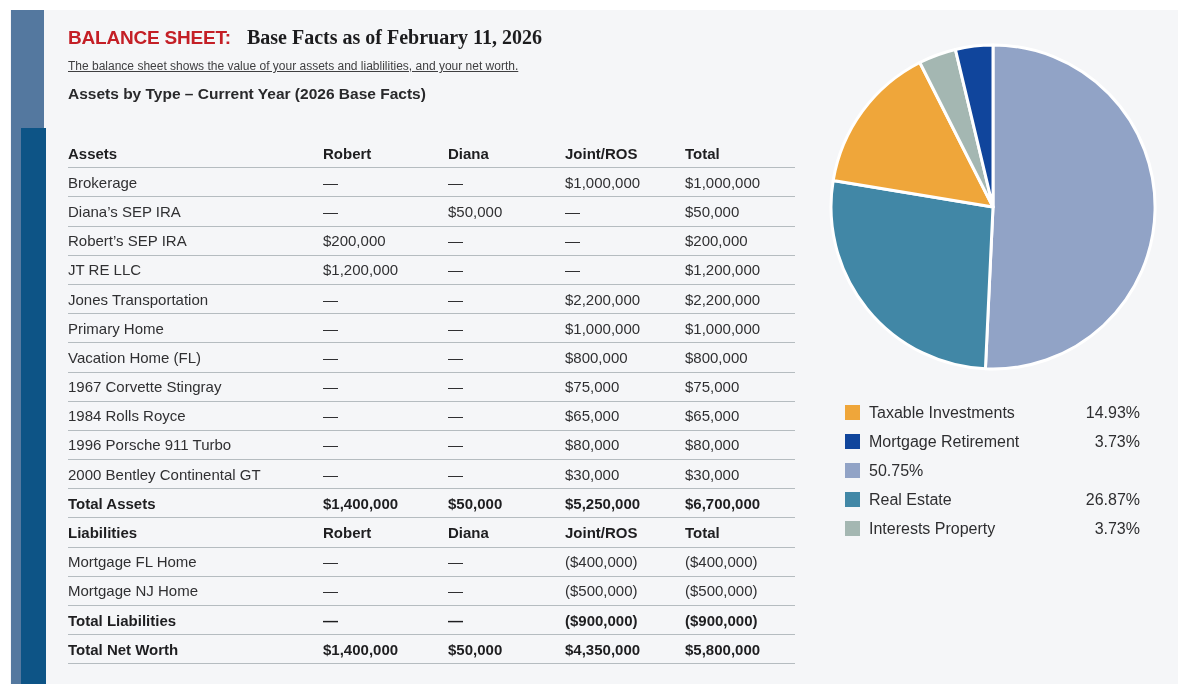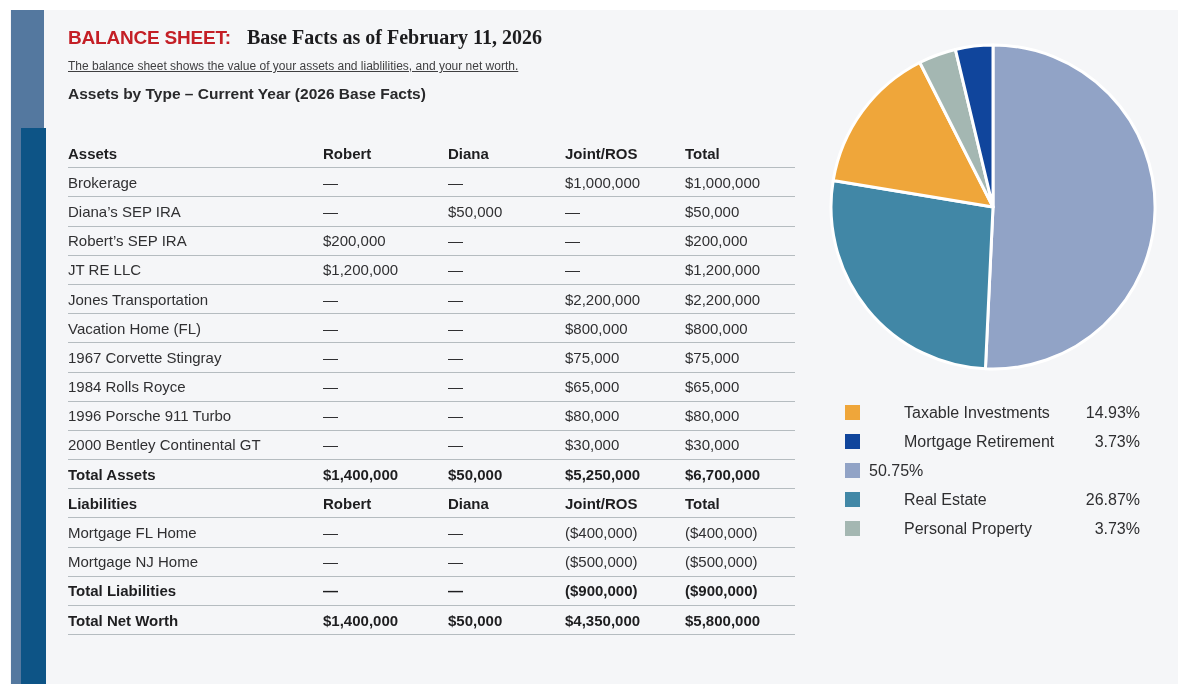--- a/index.html
+++ b/index.html
@@ -25,21 +25,21 @@
   }
   tr.bold td { font-weight:bold; color:#1e1e20; }
   td.neg  { color:#c41e25; }
   td.dash { color:#3c3c3e; }
 
   .pie-wrap { position:absolute; left:827px; top:41px; width:332px; height:332px; }
 
   .legend { position:absolute; left:845px; top:398px; width:295px; }
   .legend-row { display:flex; align-items:center; height:29px; font-size:16px; color:#2e2e30; }
   .legend-swatch { width:15px; height:15px; margin-right:9px; flex:0 0 auto; }
-  .legend-label { flex:1 1 auto;margin-left:35px; }
+  .legend-label { flex:1 1 auto; }
   .legend-value { text-align:right; white-space:nowrap; }
 </style>
 </head>
 <body>
 
 <div class="panel"></div>
 <div class="bar-light"></div>
 <div class="bar-dark"></div>
 
 <div class="title"><span class="title-label">BALANCE SHEET:</span><span class="title-rest">Base Facts as of February 11, 2026</span></div>
@@ -92,20 +92,27 @@
         <td>$1,200,000</td>
       </tr>
       <tr>
         <td>Jones Transportation</td>
         <td class="dash">—</td>
         <td class="dash">—</td>
         <td>$2,200,000</td>
         <td>$2,200,000</td>
       </tr>
       <tr>
+        <td>Primary Home</td>
+        <td class="dash">—</td>
+        <td class="dash">—</td>
+        <td>$1,000,000</td>
+        <td>$1,000,000</td>
+      </tr>
+      <tr>
         <td>Vacation Home (FL)</td>
         <td class="dash">—</td>
         <td class="dash">—</td>
         <td>$800,000</td>
         <td>$800,000</td>
       </tr>
       <tr>
         <td>1967 Corvette Stingray</td>
         <td class="dash">—</td>
         <td class="dash">—</td>
@@ -201,16 +208,16 @@
       <span class="legend-swatch" style="background: rgb(145, 163, 198);"></span>
       <span class="legend-value">50.75%</span>
     </div>
     <div class="legend-row">
       <span class="legend-swatch" style="background: rgb(65, 135, 166);"></span>
       <span class="legend-label">Real Estate</span>
       <span class="legend-value">26.87%</span>
     </div>
     <div class="legend-row">
       <span class="legend-swatch" style="background: rgb(164, 183, 178);"></span>
-      <span class="legend-label">Personal Property</span>
+      <span class="legend-label">Interests Property</span>
       <span class="legend-value">3.73%</span>
     </div>
   </div>
 
 </body></html>

